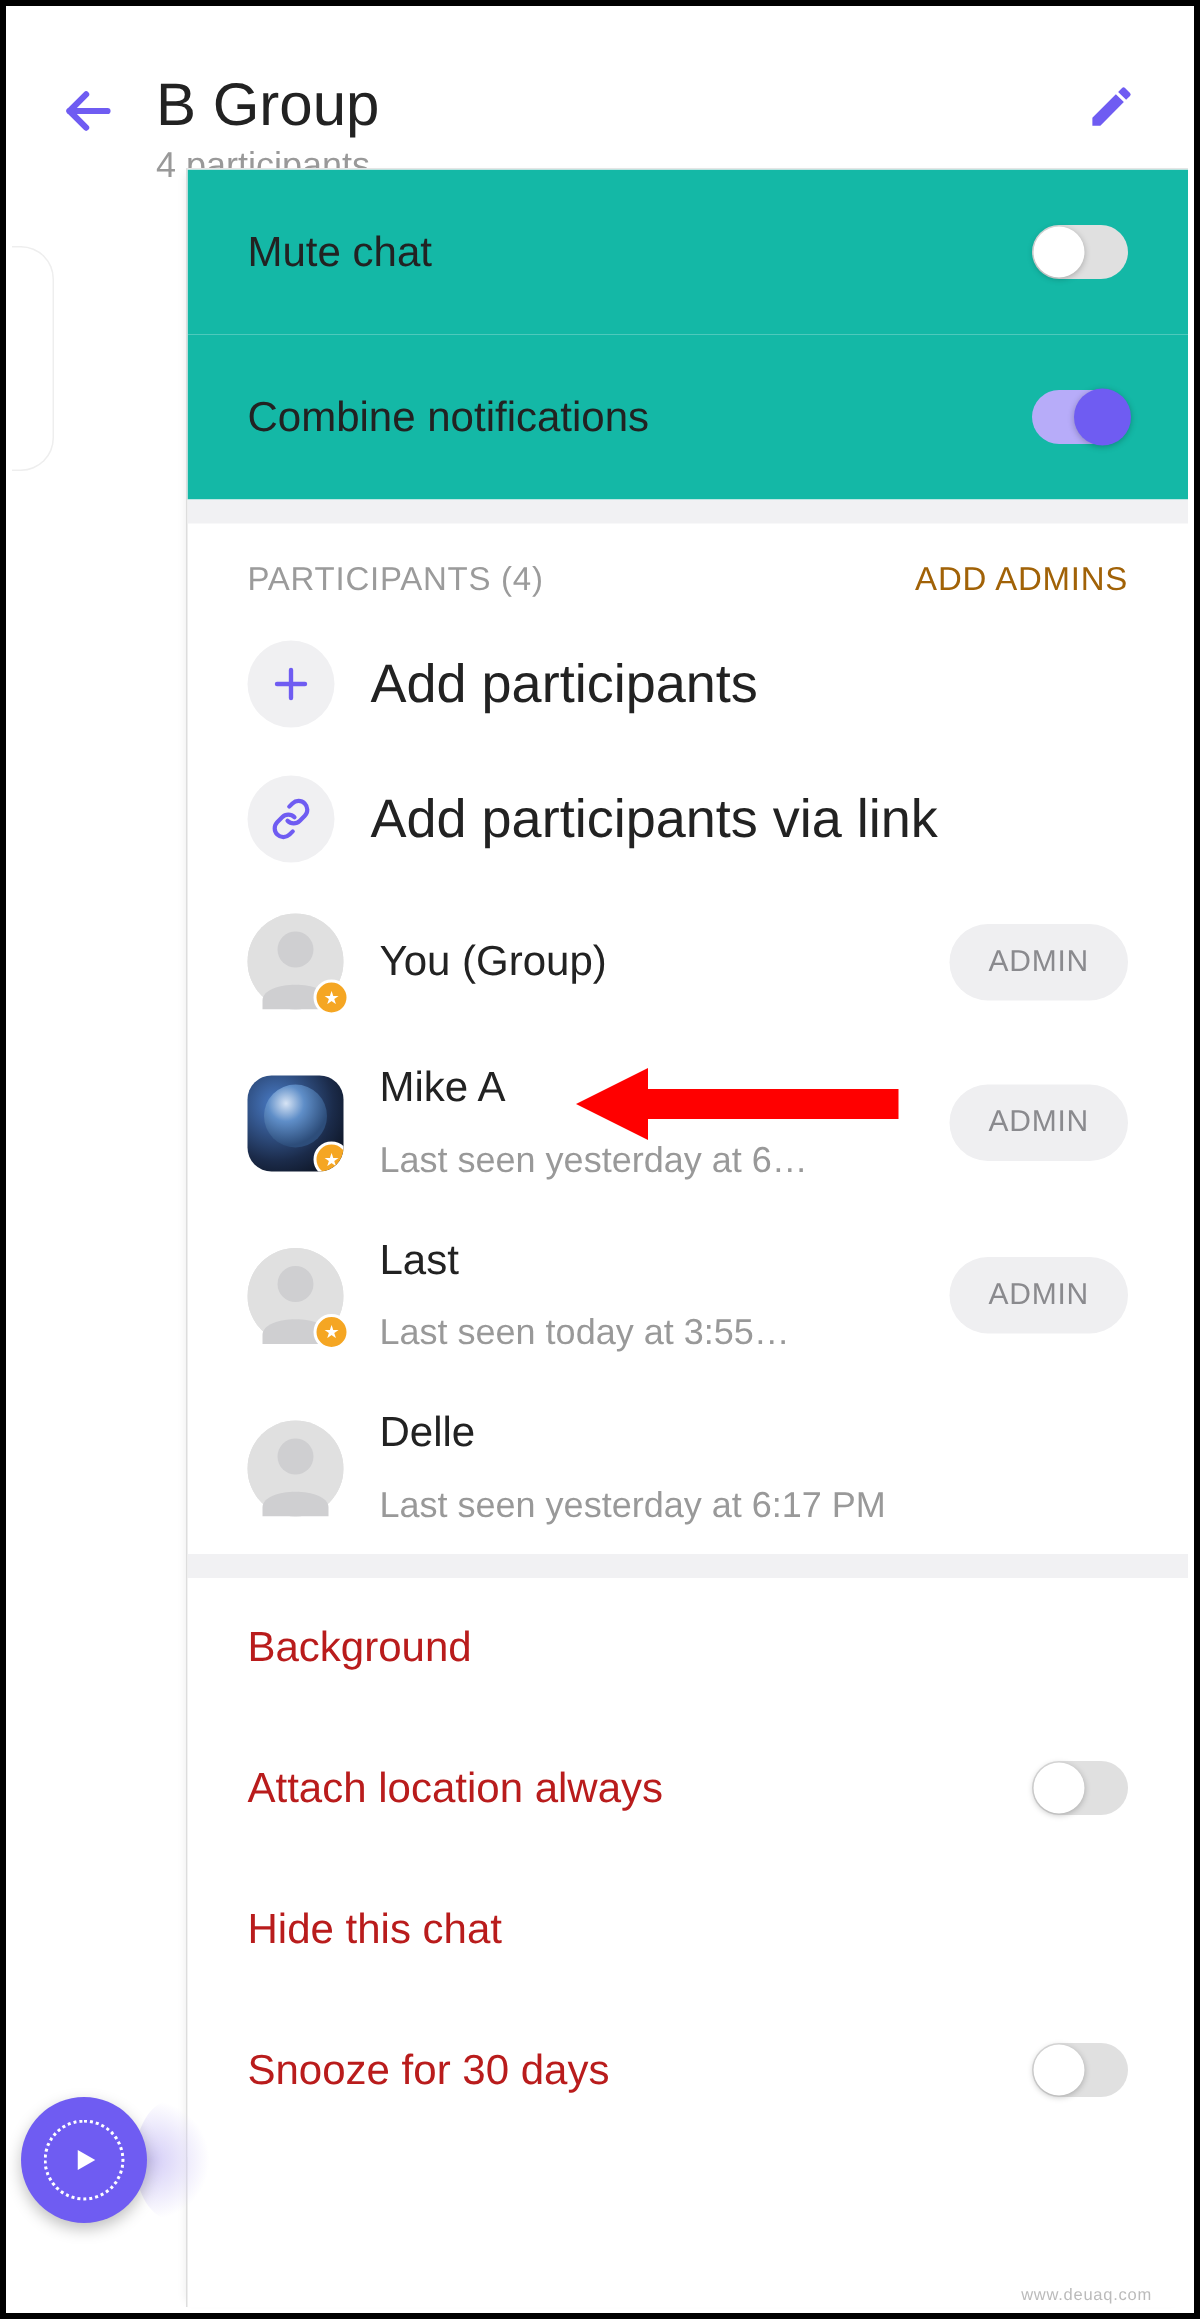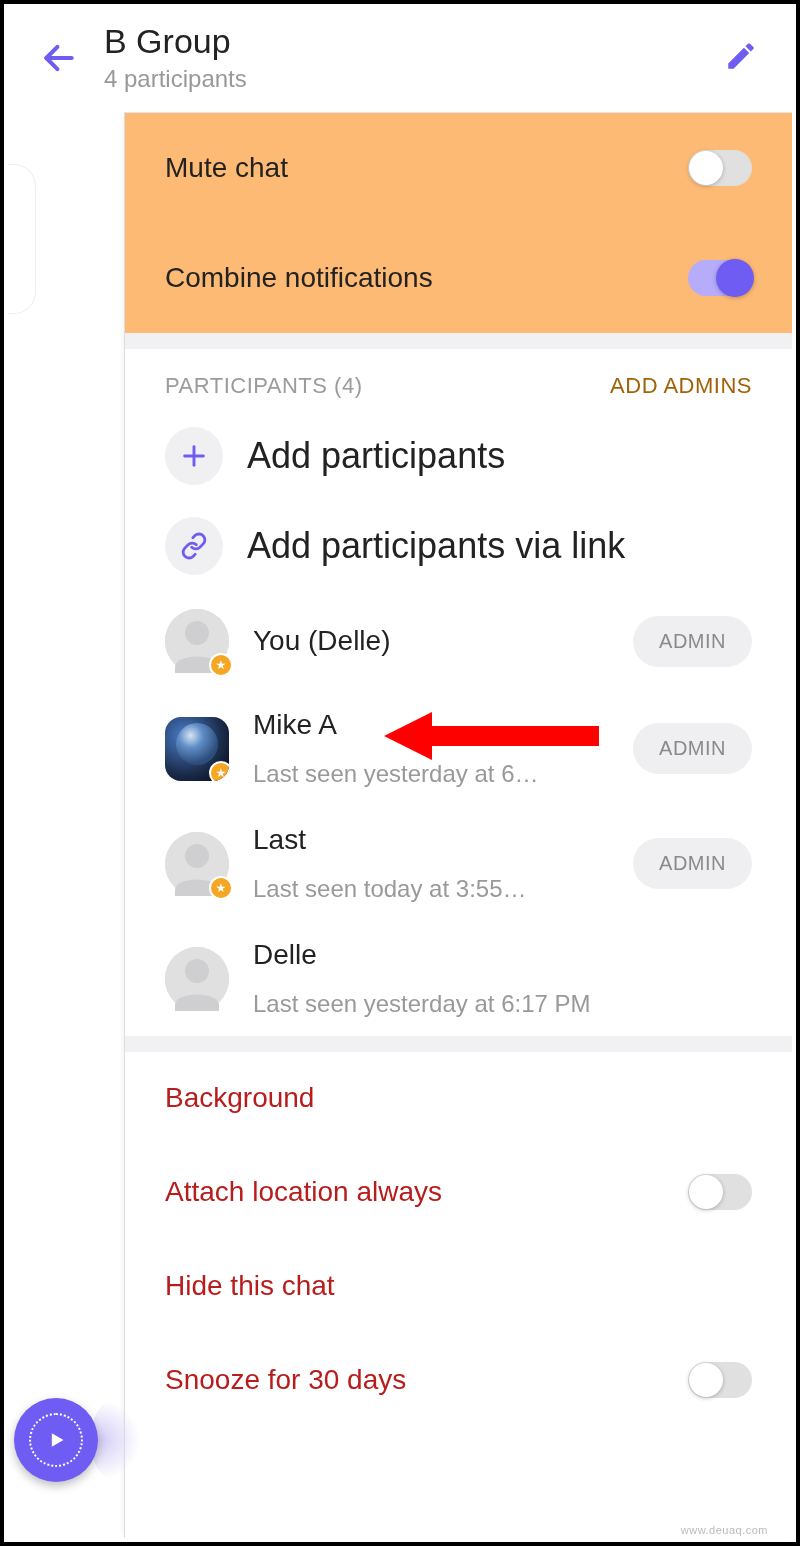--- a/index.html
+++ b/index.html
@@ -3,32 +3,32 @@
 <meta charset="utf-8">
 <style>
   * { box-sizing: border-box; margin: 0; padding: 0; }
   html, body { width: 800px; height: 1546px; font-family: -apple-system, Helvetica, Arial, sans-serif; background: #fff; }
   .frame { width: 800px; height: 1546px; border: 4px solid #000; position: relative; overflow: hidden; background: #fff; }
 
   
   .header { display: flex; align-items: center; padding: 18px 30px 18px 30px; background: #fff; }
   .back-btn { width: 50px; color: #6f5cf2; display: flex; align-items: center; justify-content: center; }
   .header-titles { flex: 1; margin-left: 20px; }
-  .group-title { font-size: 34px; color: #222; font-weight: 500; }
+  .group-title { font-size: 40px; color: #222; font-weight: 500; margin-top: 26px; }
   .group-sub { font-size: 24px; color: #999; margin-top: 4px; }
   .edit-btn { color: #6f5cf2; padding: 8px; }
 
   
   .left-sliver { position: absolute; left: 4px; top: 160px; width: 28px; height: 150px; background: #fff; border: 1px solid #eee; border-left: none; border-radius: 0 22px 22px 0; }
 
   
   .panel { position: absolute; left: 120px; right: 4px; top: 108px; bottom: 4px; border-left: 1px solid #ddd; border-top: 1px solid #e5e5e5; background: #fff; box-shadow: -4px 0 6px -4px rgba(0,0,0,0.08); }
   .panel-scroll { height: 100%; overflow: hidden; }
 
-  .row { display: flex; align-items: center; padding: 0 40px; background: #fdba74; }
+  .row { display: flex; align-items: center; padding: 0 40px; background: #14b8a6; }
   .row-toggle { height: 110px; justify-content: space-between; }
   .row-toggle .lbl { font-size: 28px; color: #222; }
 
   .toggle { width: 64px; height: 36px; border-radius: 18px; position: relative; }
   .toggle.off { background: #e0e0e0; }
   .toggle.off::after { content: ""; position: absolute; width: 34px; height: 34px; background: #fff; border-radius: 50%; top: 1px; left: 1px; box-shadow: 0 1px 4px rgba(0,0,0,0.25); }
   .toggle.on { background: #b7acf9; }
   .toggle.on::after { content: ""; position: absolute; width: 38px; height: 38px; background: #6f5cf2; border-radius: 50%; top: -1px; right: -2px; box-shadow: 0 1px 4px rgba(0,0,0,0.25); }
 
   .divider-thick { height: 16px; background: #f1f1f3; }
@@ -133,21 +133,21 @@
       <div class="participant">
         <div class="avatar">
           <svg viewBox="0 0 64 64">
               <circle cx="32" cy="32" r="32" fill="#e0e0e0"></circle>
               <circle cx="32" cy="24" r="12" fill="#cfcfd1"></circle>
               <path d="M10 58c0-14 44-14 44 0v6H10z" fill="#cfcfd1"></path>
             </svg>
           <div class="star-badge"></div>
         </div>
         <div class="pinfo">
-          <div class="pname">You (Delle)</div>
+          <div class="pname">You (Group)</div>
         </div>
         <div class="admin-pill">ADMIN</div>
       </div>
 
       <div class="participant" style="position:relative;">
         <div class="avatar earth">
           <div class="star-badge"></div>
         </div>
         <div class="pinfo">
           <div class="pname">Mike A</div>

